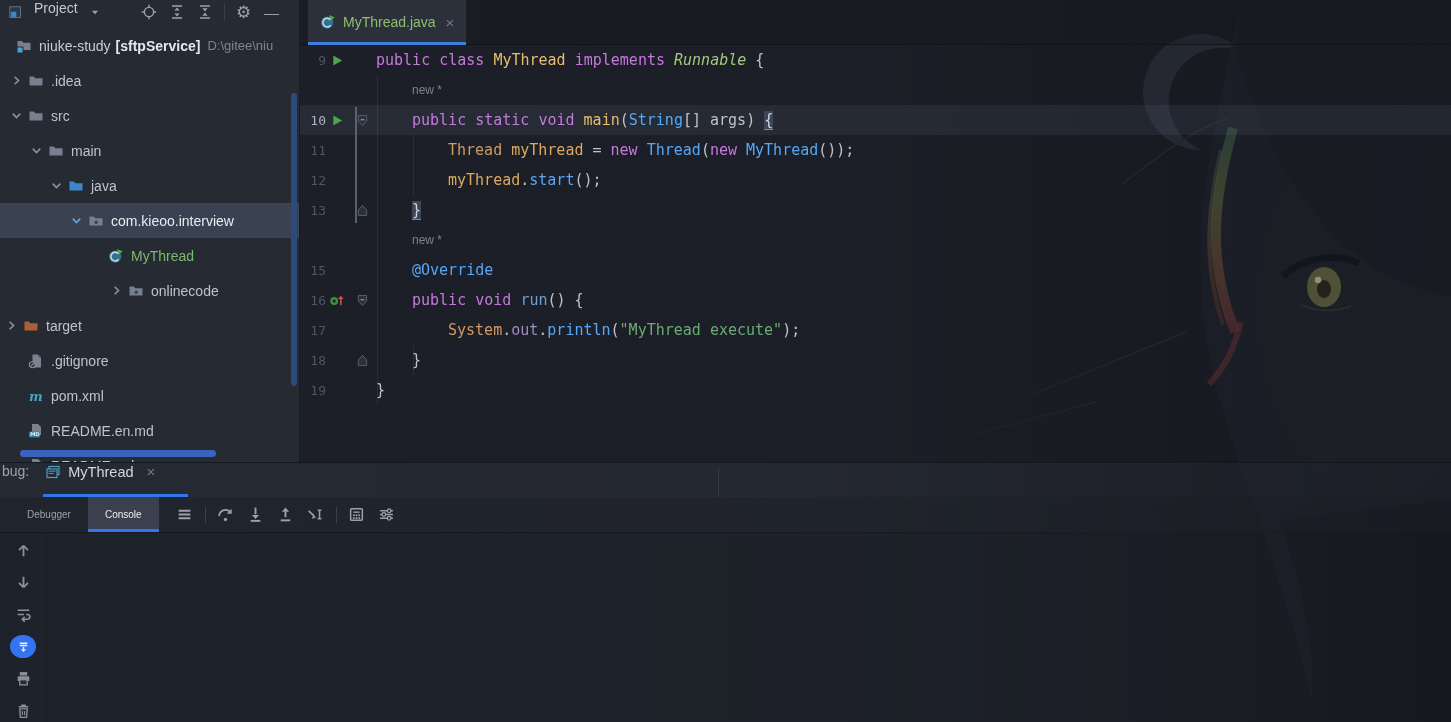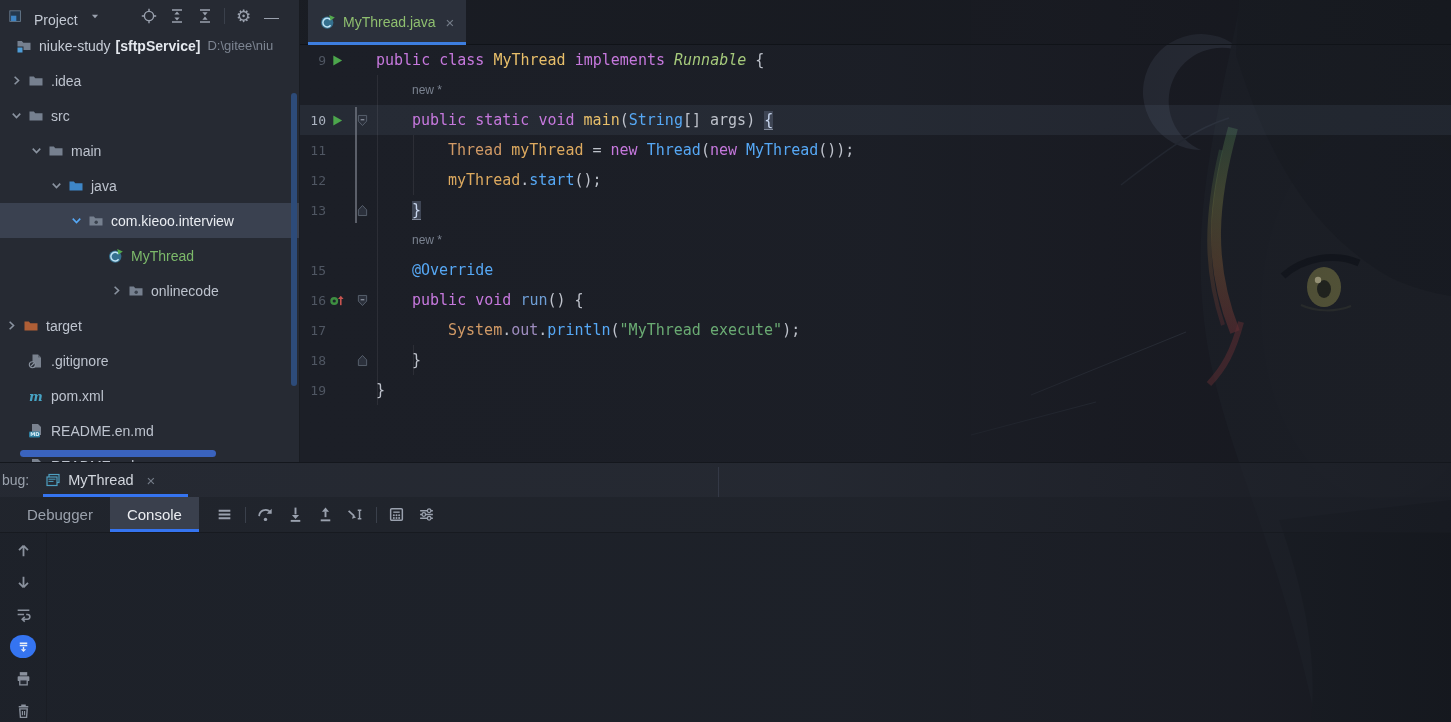--- a/index.html
+++ b/index.html
@@ -7,21 +7,21 @@
        font-family:"Liberation Sans","DejaVu Sans",sans-serif;color:#BDC3CE;-webkit-font-smoothing:antialiased}
   svg{display:block}
   .glyph{color:#9AA1AE;line-height:1}
 
   
   #wallpaper{position:absolute;top:0;right:0;width:480px;height:722px;z-index:0}
 
   
   #project{position:absolute;left:0;top:0;width:300px;height:462px;background:#262A33;z-index:3;
            overflow:hidden;border-right:1px solid #191C22;box-sizing:border-box}
-  .phead{height:28px;display:flex;align-items:flex-end;padding-left:2px}
+  .phead{height:28px;display:flex;align-items:flex-start;padding-left:2px}
   .ptitle{font-size:14px;color:#C3C9D3;margin:0 4px 0 6px}
   .phead-icons{display:flex;align-items:center;margin-left:28px;gap:2px}
   .pbtn{width:26px;height:24px;display:flex;align-items:center;justify-content:center}
   .tsep{width:1px;height:16px;background:#3A404B;margin:0 4px}
   .trow{height:35px;display:flex;align-items:center;font-size:14px;color:#BDC3CE;white-space:nowrap}
   .trow.selected{background:#3A4150;color:#E9ECF1}
   .trow.selected .chev svg path{stroke:#56A8F5}
   .chev{width:18px;height:18px;flex:0 0 18px;display:flex;align-items:center;justify-content:center}
   .ticon{width:17px;height:17px;margin:0 7px 0 2px;display:flex;align-items:center;justify-content:center}
   .tlabel.added{color:#7CB96A}
@@ -64,32 +64,32 @@
   .tk-vr{color:#DCA95F}
   .tk-mc{color:#56A8F5}
   .tk-an{color:#56A8F5}
   .tk-mr{color:#6E9ED6}
   .tk-st{color:#6AAB73}
   .tk-fd{color:#9E8CBF}
   .tk-bh{color:#C8D6EE;background:#3E4554;box-shadow:0 1px 0 #7E8696}
 
   
   #debug{position:absolute;left:0;top:462px;right:0;bottom:0;z-index:3}
-  #debug-header{position:relative;height:35px;display:flex;align-items:center;
+  #debug-header{position:relative;height:35px;display:flex;align-items:flex-start;
           background:linear-gradient(90deg,rgba(38,42,51,.98) 0%,rgba(38,42,51,.92) 55%,rgba(29,32,40,.55) 100%);
           border-top:1px solid #14171D;box-sizing:border-box}
   .dcap{font-size:14px;color:#9AA1AC;margin-left:2px}
   .dtab{display:flex;align-items:center;margin-left:16px;gap:7px}
   .dtab-label{font-size:14.5px;color:#D3D7DE}
   .dtab-line{position:absolute;left:43px;bottom:0;width:145px;height:3px;background:#3574F0}
   .hdr-vsep{position:absolute;left:718px;top:4px;bottom:0;width:1px;background:#343946}
   #debug-tabs{position:relative;height:36px;display:flex;align-items:stretch;
           background:linear-gradient(90deg,rgba(33,37,45,.97) 0%,rgba(33,37,45,.9) 60%,rgba(27,30,38,.55) 100%);
           border-bottom:1px solid #171A20;box-sizing:border-box}
-  .vtab{display:flex;align-items:center;font-size:15px;color:#9AA1AC}
+  .vtab{display:flex;align-items:center;font-size:10px;color:#9AA1AC}
   .vtab.plain{margin-left:27px}
   .vtab.console{position:relative;margin-left:17px;padding:0 17px;background:#3A404D;color:#EBEDF1}
   .vtab .under{position:absolute;left:0;right:0;bottom:0;height:3px;background:#3574F0}
   #dbg-toolbar{display:flex;align-items:center;margin-left:12px;gap:2px}
   .tbtn{width:28px;height:26px;display:flex;align-items:center;justify-content:center}
   #console-body{position:absolute;left:0;top:71px;right:0;bottom:0;display:flex;
           background:linear-gradient(90deg,rgba(30,34,42,.97) 0%,rgba(30,34,42,.9) 58%,rgba(30,34,42,.5) 85%,rgba(24,27,34,.3) 100%)}
   #console-side{width:47px;flex:0 0 47px;border-right:1px solid #1A1D24;box-sizing:border-box;
           display:flex;flex-direction:column;align-items:center;padding-top:6px;gap:9px}
   .sbtn{width:26px;height:25px;display:flex;align-items:center;justify-content:center}

